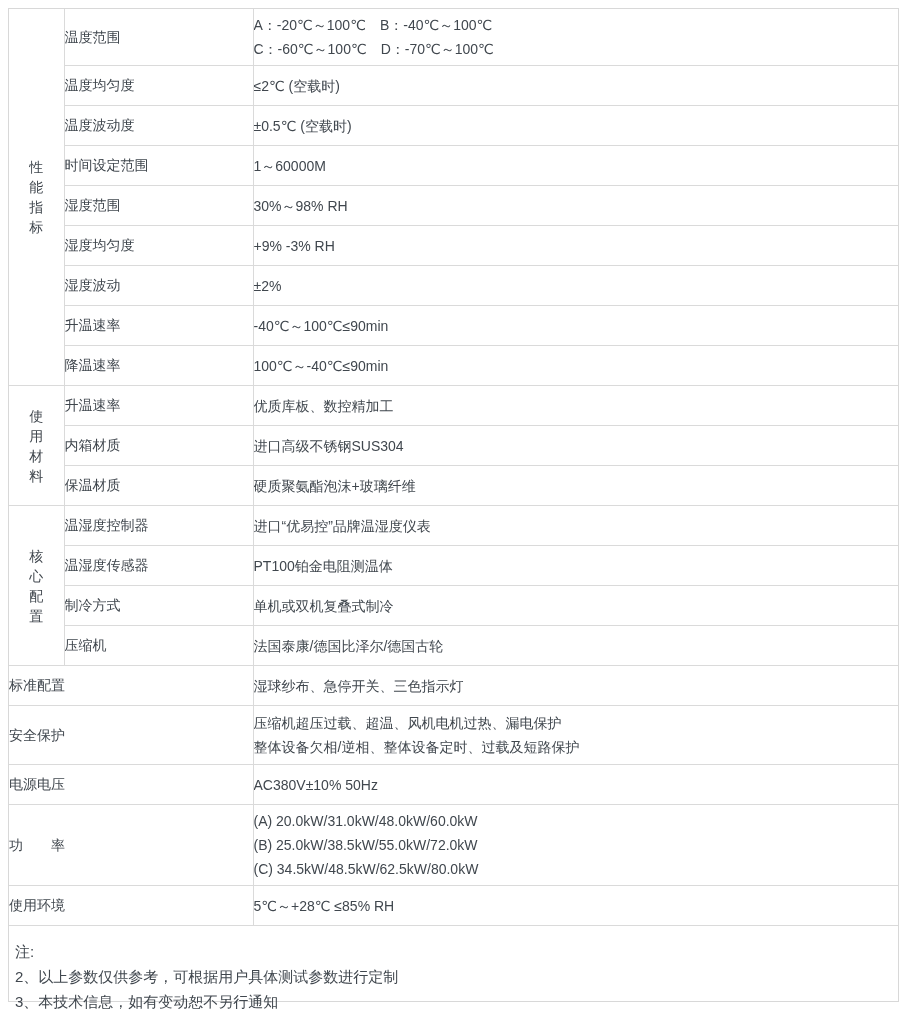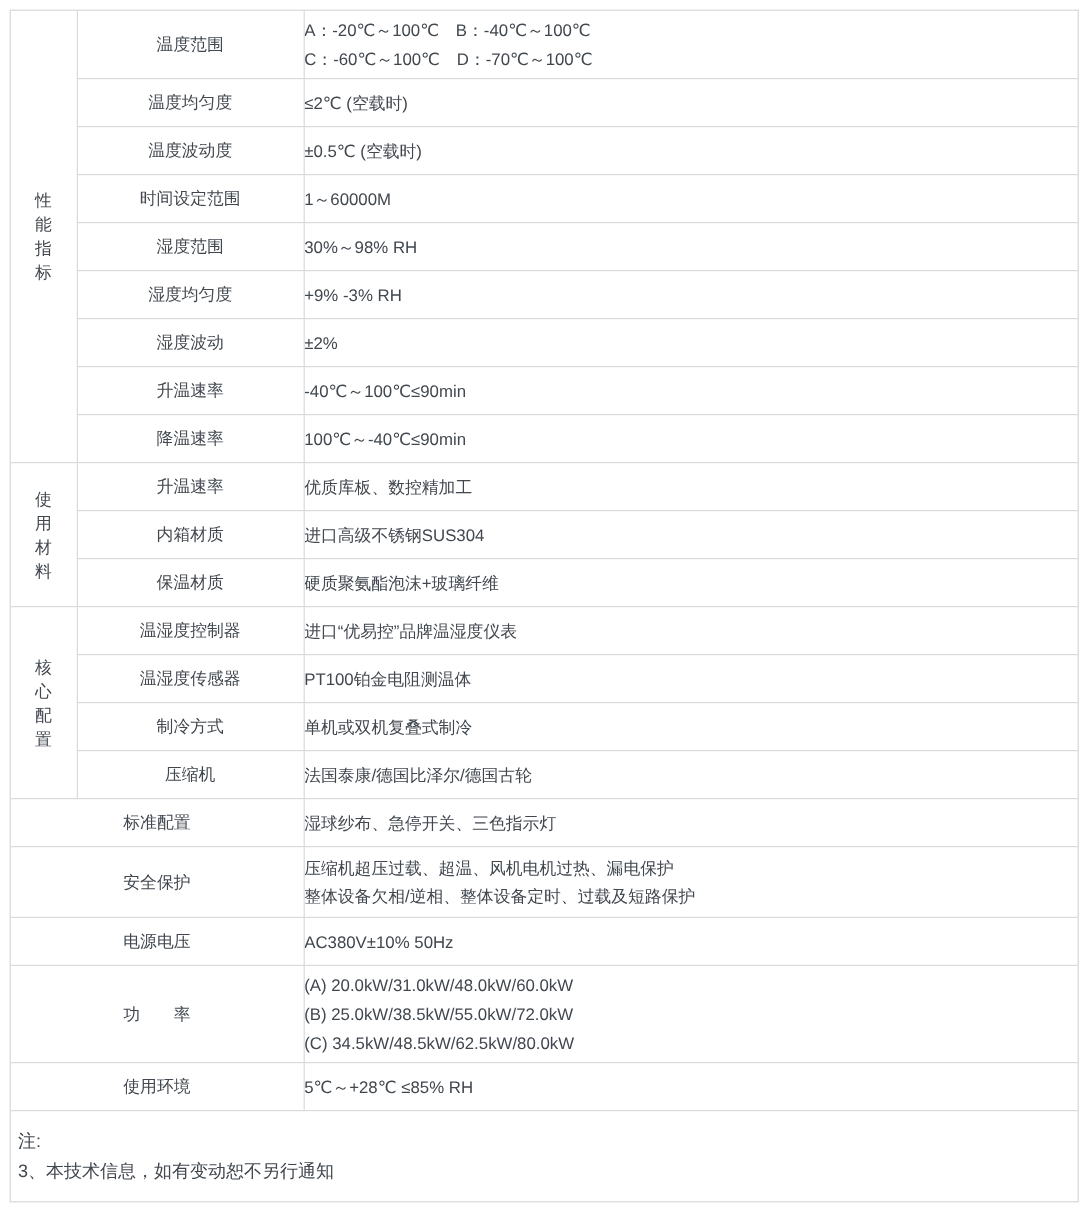--- a/index.html
+++ b/index.html
@@ -24,21 +24,21 @@
     border-bottom:1px solid #dadada;
     padding:0;vertical-align:middle;
     overflow:hidden;
   }
   td:last-child{border-right:none;}
   td.gcell{text-align:center;}
   .vlabel{
     width:1em;margin:0 auto;line-height:20px;letter-spacing:0;
     word-break:break-all;text-align:right;font-size:14px;
   }
-  td.lbl{text-align:center;line-height:1.3;}
+  td.lbl{line-height:1.3;}
   td.val{
     white-space:pre-line;line-height:24px;
   }
   tr.rh39 td{height:39px;}
   tr.rh56 td{height:56px;}
   tr.rh58 td{height:58px;}
   tr.rh80 td{height:80px;}
   .notes{
     padding:13px 6px 0 6px;font-size:15px;line-height:25px;color:#40474e;
   }
@@ -154,15 +154,16 @@
     </tr>
     <tr class="rh39">
       <td class="lbl" colspan="2">使用环境</td>
       <td class="val">5℃～+28℃ ≤85% RH</td>
     </tr>
   </tbody>
     </table>
 
   <div class="notes">
     <div>注:</div>
+    <div>2、以上参数仅供参考，可根据用户具体测试参数进行定制</div>
     <div>3、本技术信息，如有变动恕不另行通知</div>
   </div>
 </div>
 
 </body></html>

